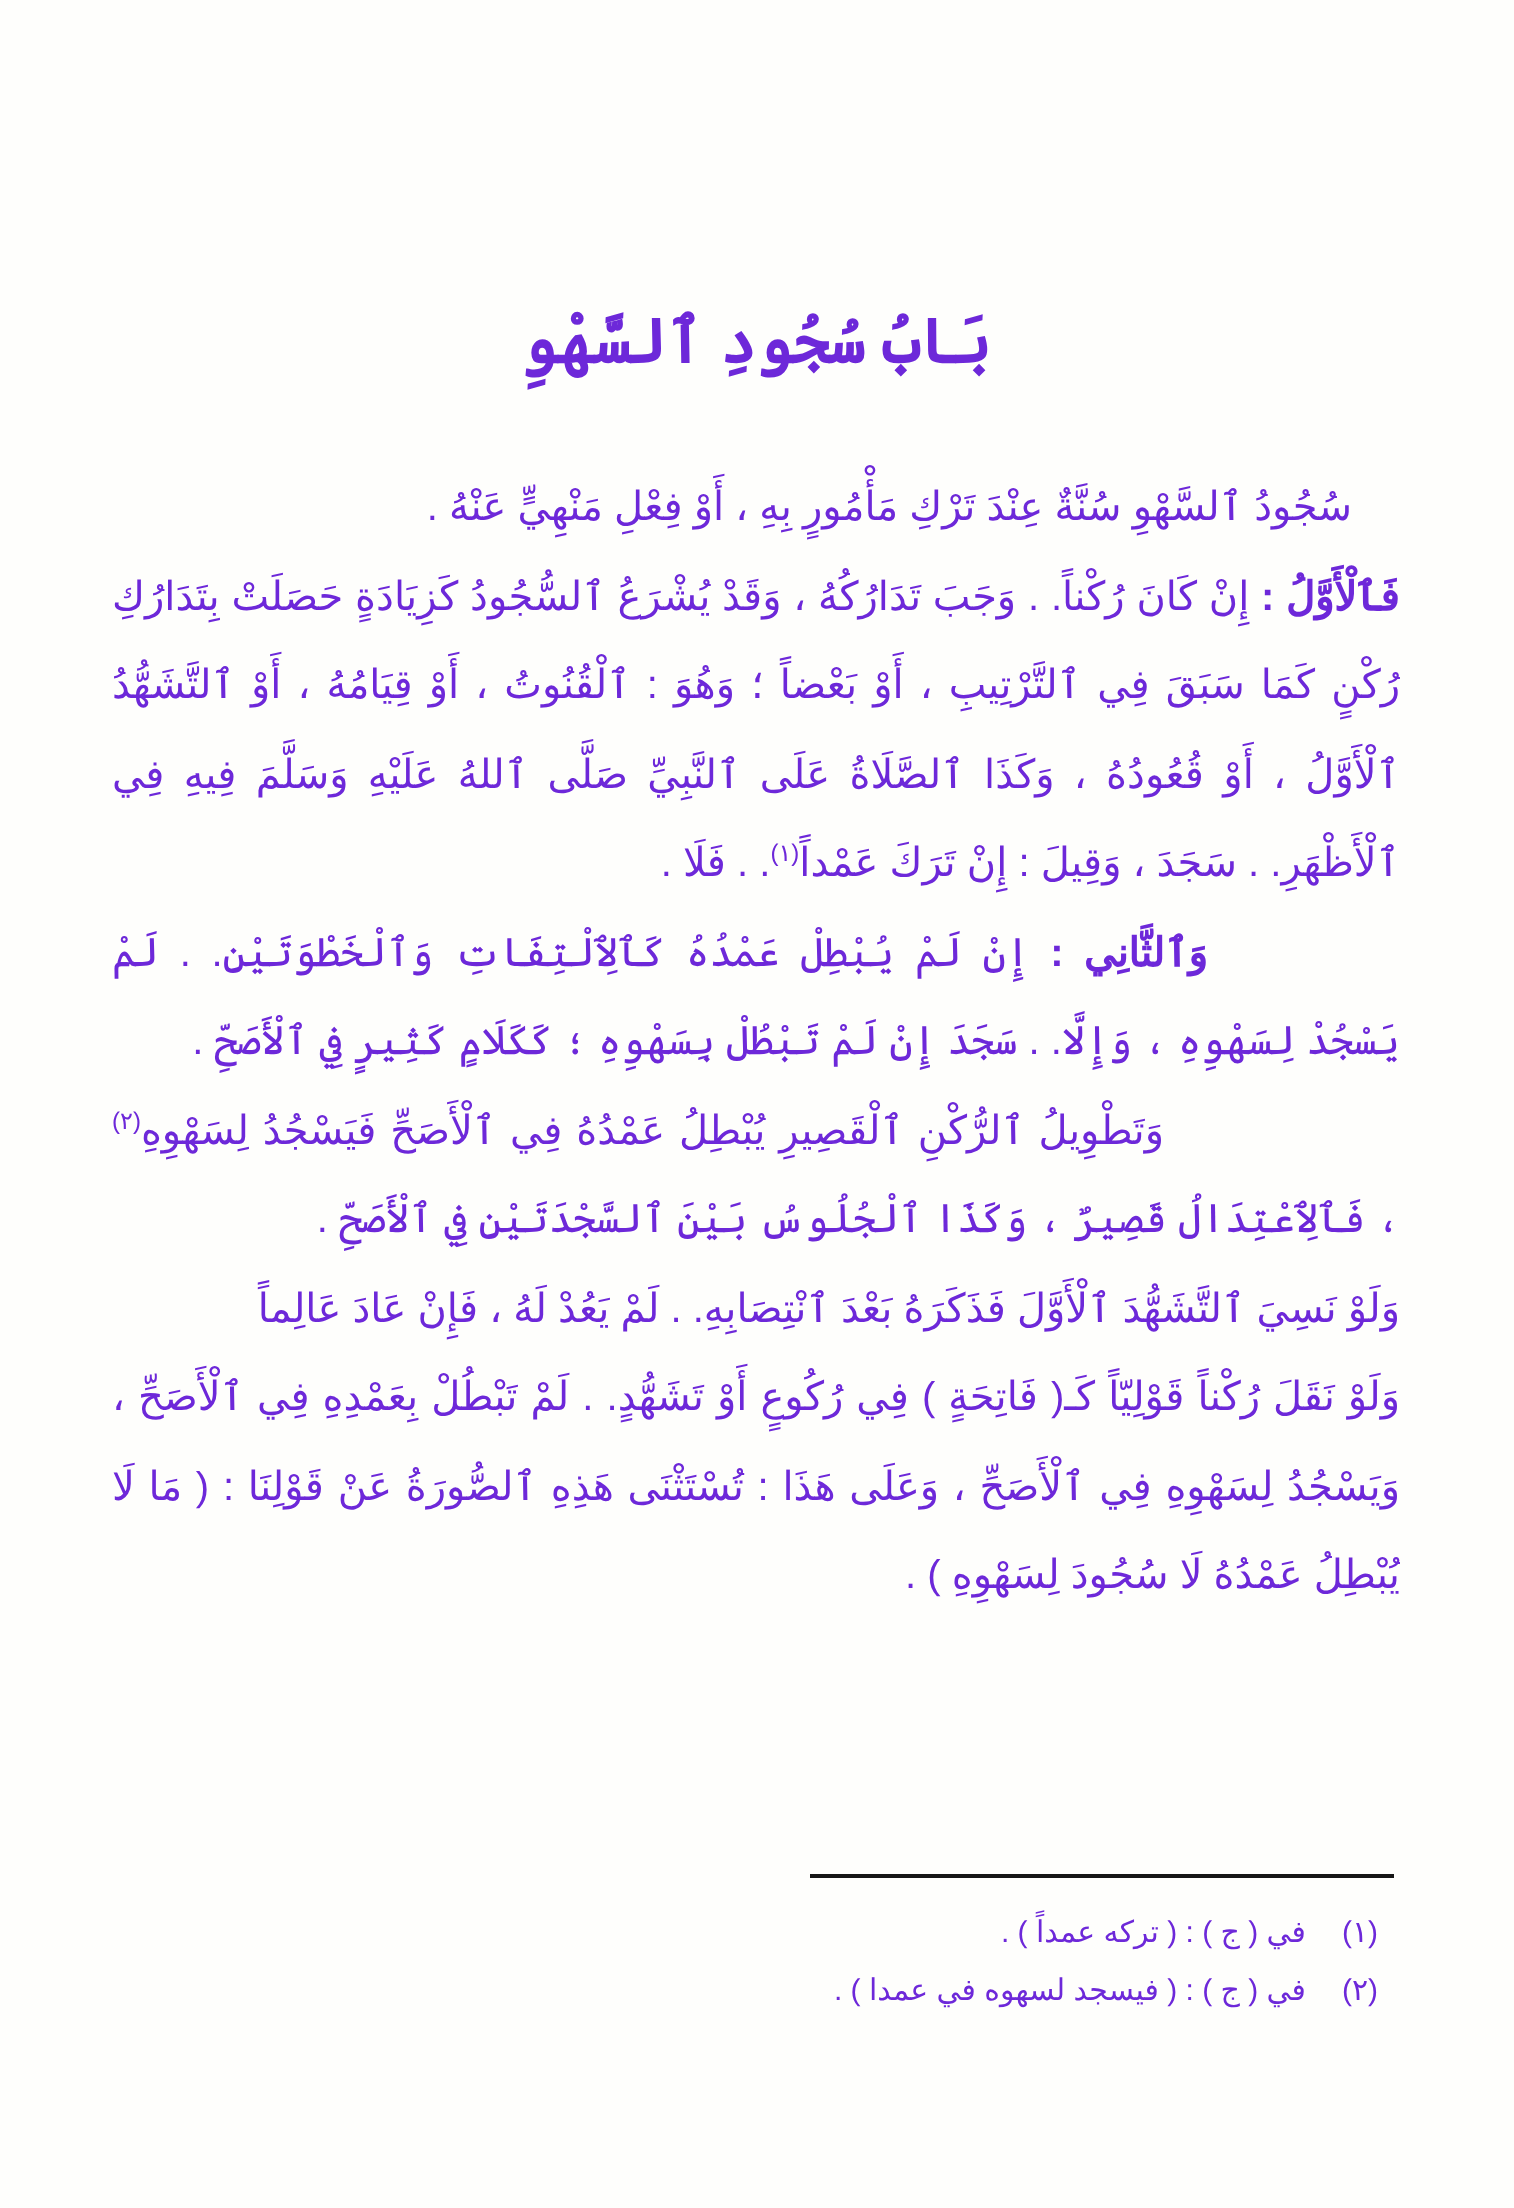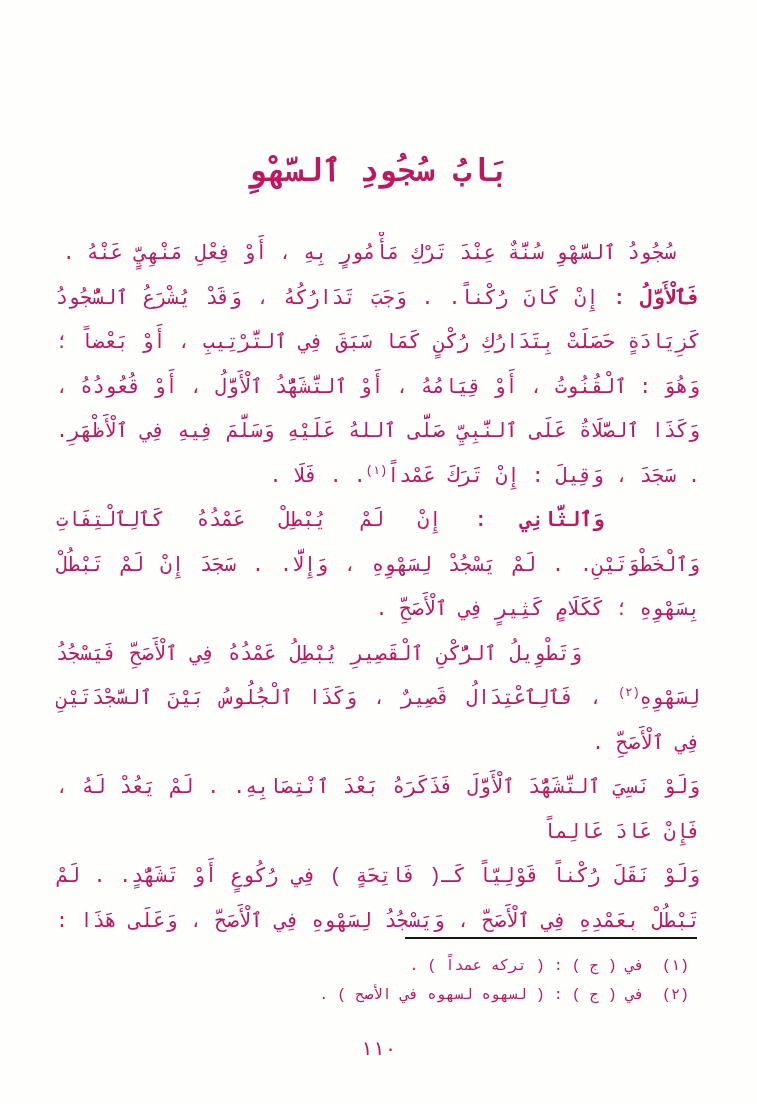--- a/index.html
+++ b/index.html
@@ -6,22 +6,22 @@
   html, body {
     margin: 0;
     padding: 0;
     background: #ffffff;
   }
   .page {
     position: relative;
     width: 757px;
     height: 1104px;
     background: #fefefc;
-    color: #be185d;
-    font-family: Liberation Mono, monospace;
+    color: #6d28d9;
+    font-family: Liberation Sans, sans-serif;
     overflow: hidden;
     direction: rtl;
   }
   .title {
     position: absolute;
     top: 152px;
     right: 0;
     left: 0;
     margin: 0;
     text-align: center;
@@ -100,18 +100,17 @@
       <p class="para"><span class="bold">وَٱلثَّانِي : </span><span class="">إِنْ لَمْ يُبْطِلْ عَمْدُهُ كَٱلِٱلْتِفَاتِ وَٱلْخَطْوَتَيْنِ. . لَمْ يَسْجُدْ لِسَهْوِهِ ، وَإِلَّا. . سَجَدَ إِنْ لَمْ تَبْطُلْ بِسَهْوِهِ ؛ كَكَلَامٍ كَثِيرٍ فِي ٱلْأَصَحِّ .</span></p>
       <p class="para"><span class="">وَتَطْوِيلُ ٱلرُّكْنِ ٱلْقَصِيرِ يُبْطِلُ عَمْدُهُ فِي ٱلْأَصَحِّ فَيَسْجُدُ لِسَهْوِهِ</span><sup class="fn-ref">(٢)</sup><span class=""> ، فَٱلِٱعْتِدَالُ قَصِيرٌ ، وَكَذَا ٱلْجُلُوسُ بَيْنَ ٱلسَّجْدَتَيْنِ فِي ٱلْأَصَحِّ .</span></p>
       <p class="para"><span class="">وَلَوْ نَسِيَ ٱلتَّشَهُّدَ ٱلْأَوَّلَ فَذَكَرَهُ بَعْدَ ٱنْتِصَابِهِ. . لَمْ يَعُدْ لَهُ ، فَإِنْ عَادَ عَالِماً</span></p>
       <p class="para"><span class="">وَلَوْ نَقَلَ رُكْناً قَوْلِيّاً كَـ( فَاتِحَةٍ ) فِي رُكُوعٍ أَوْ تَشَهُّدٍ. . لَمْ تَبْطُلْ بِعَمْدِهِ فِي ٱلْأَصَحِّ ، وَيَسْجُدُ لِسَهْوِهِ فِي ٱلْأَصَحِّ ، وَعَلَى هَذَا : تُسْتَثْنَى هَذِهِ ٱلصُّورَةُ عَنْ قَوْلِنَا : ( مَا لَا يُبْطِلُ عَمْدُهُ لَا سُجُودَ لِسَهْوِهِ ) .</span></p>
     </div>
 
   <div class="fn-rule"></div>
 
   <div class="footnotes">
       <div class="footnote"><span class="fn-num">(١)</span><span class="fn-text">في ( ج ) : ( تركه عمداً ) .</span></div>
-      <div class="footnote"><span class="fn-num">(٢)</span><span class="fn-text">في ( ج ) : ( لسهوه لسهوه في الأصح ) .</span></div>
+      <div class="footnote"><span class="fn-num">(٢)</span><span class="fn-text">في ( ج ) : ( فيسجد لسهوه في عمدا ) .</span></div>
     </div>
 
-  <div class="page-number">١١٠</div>
 
 </div>
 
 </body></html>

